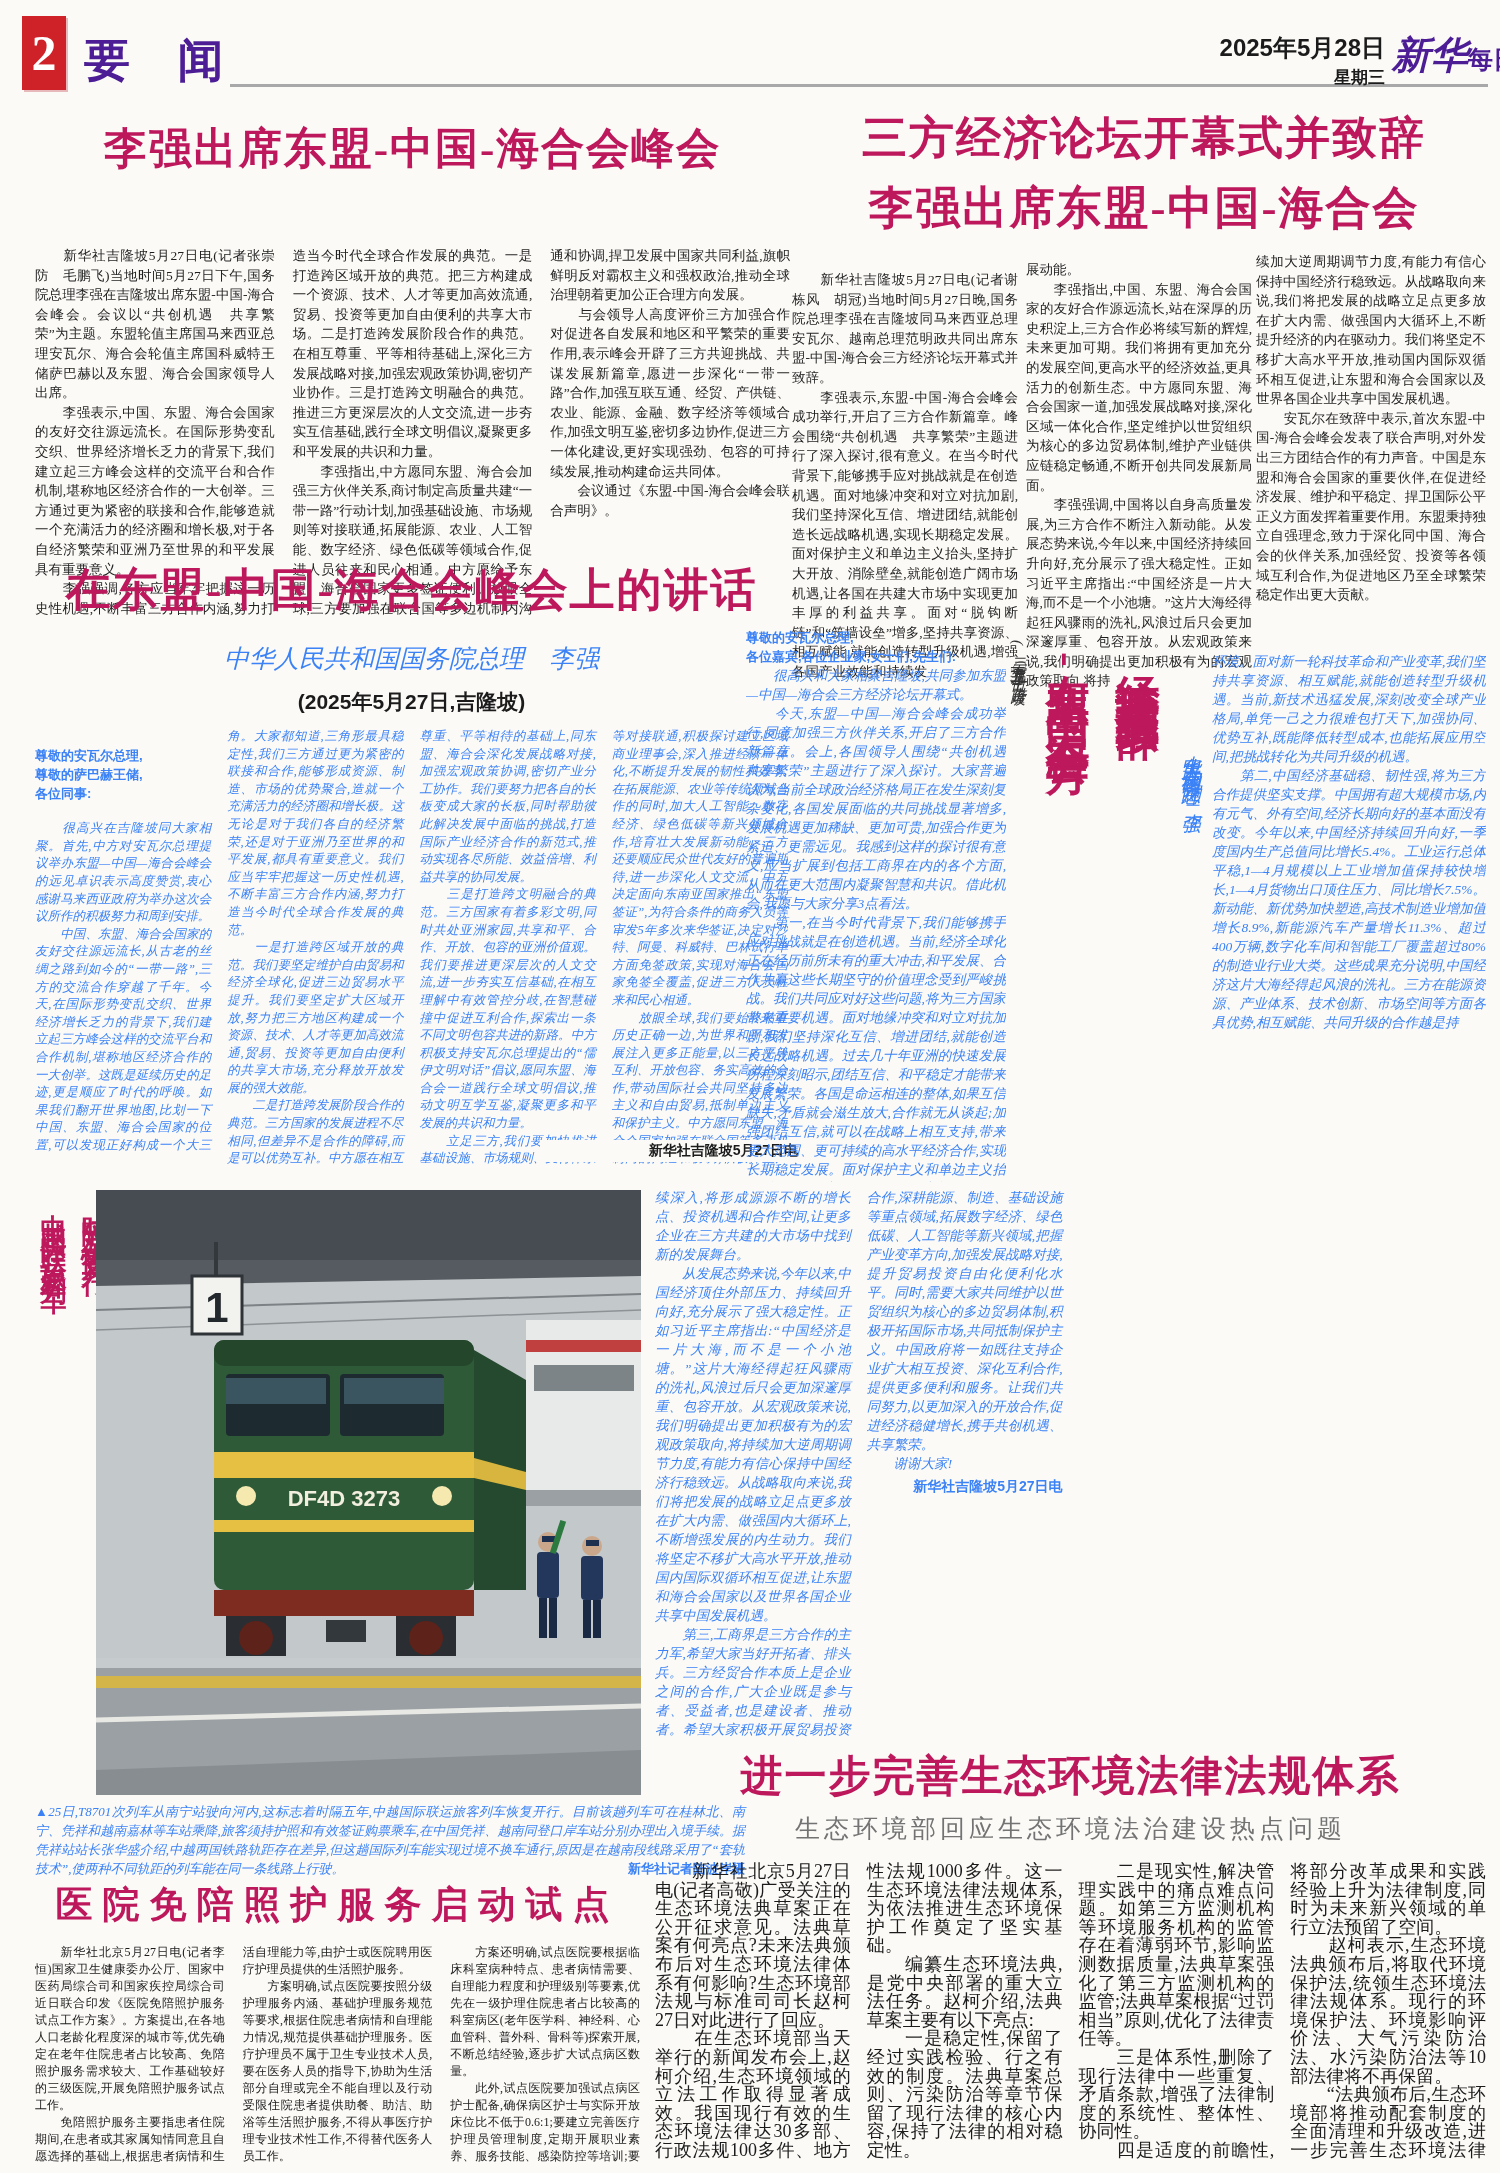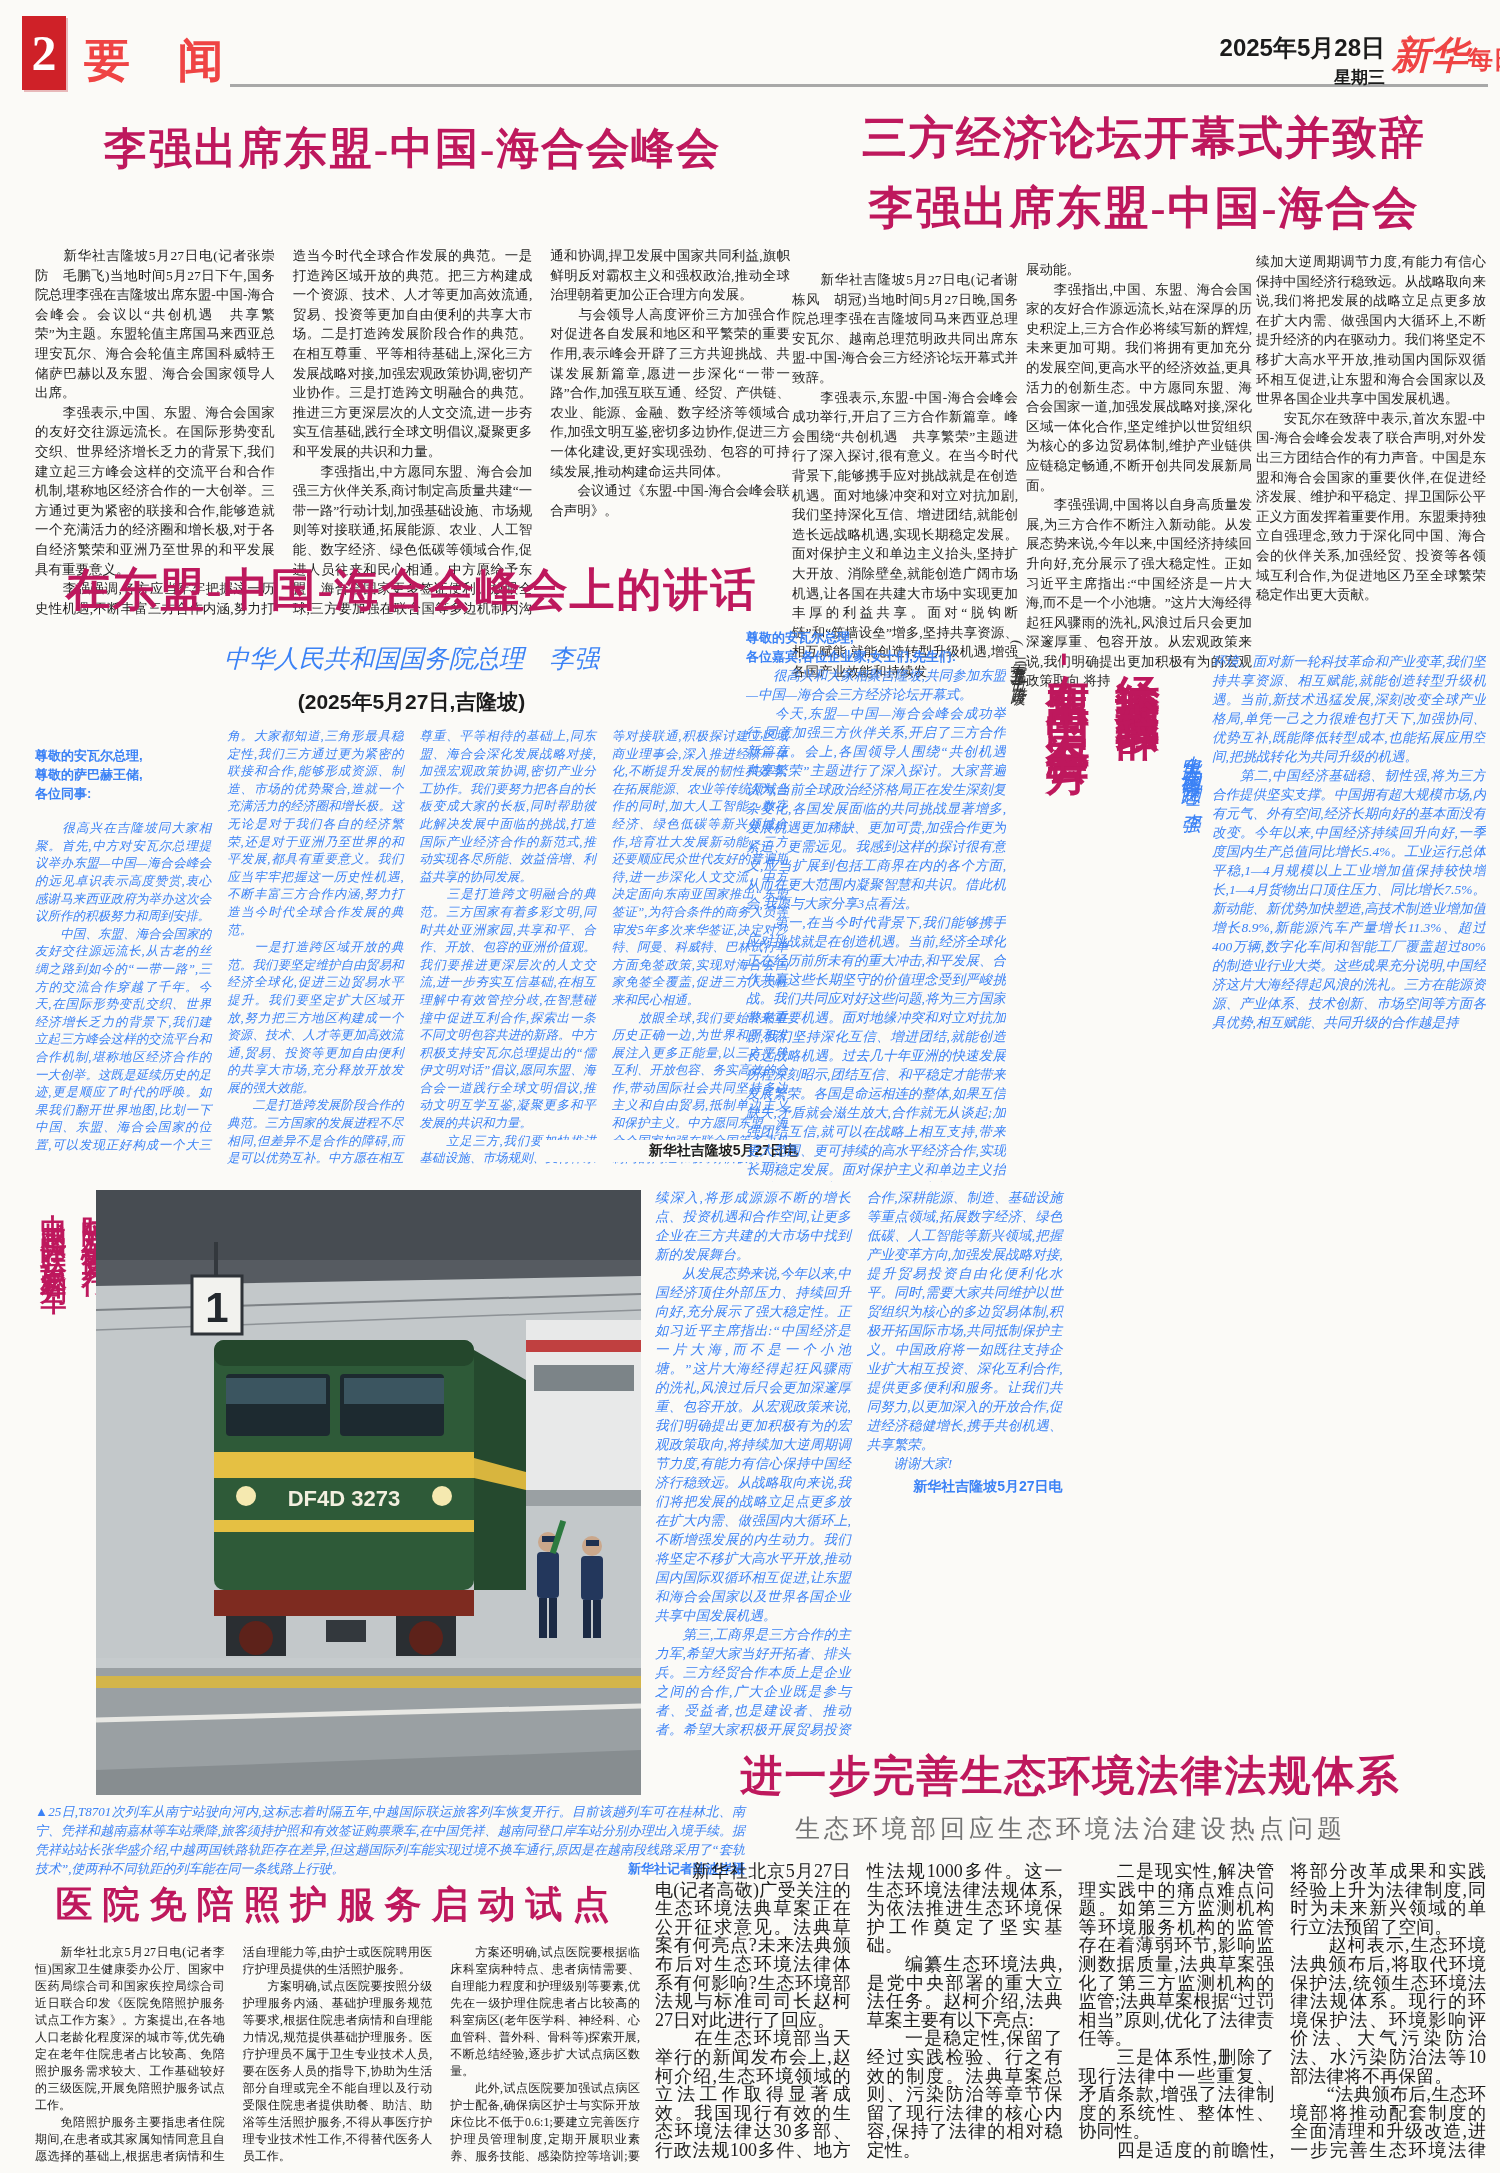--- a/index.html
+++ b/index.html
@@ -10,21 +10,21 @@
   .headline{font-weight:900;color:#be185d;letter-spacing:2px;}
   .newsbody{font-size:13.5px;line-height:19.6px;text-align:justify;white-space:pre-line;color:#1f1f1f;}
   .cols3{column-count:3;column-gap:18px;column-fill:auto;overflow:hidden;}
   .cols4{column-count:4;column-gap:16px;column-fill:auto;overflow:hidden;}
   .kaiti{font-style:italic;color:#3b82f6;}
   .speechbody{font-size:12.5px;line-height:17.6px;text-align:justify;white-space:pre-line;}
   .salut{font-style:normal;font-weight:bold;font-family:"Liberation Sans","DejaVu Sans",sans-serif;
          white-space:pre-line;font-size:13px;line-height:19px;}
   .credit{font-weight:bold;font-style:normal;font-family:"Liberation Sans","DejaVu Sans",sans-serif;}
   .vert{writing-mode:vertical-rl;}
-  .red{color:#ef4444;}
+  .red{color:#4c1d95;}
   .rule{background:#a8a8a8;}
   svg text{font-family:"Liberation Sans","DejaVu Sans",sans-serif;}
 </style>
 </head>
 <body>
 
 <div id="page">
 
   <div class="abs" style="left:22px;top:16px;width:44px;height:74px;background:#cf2128;box-shadow:2px 2px 0 #e8b9ba;">
     <div class="center" style="color:#fff;font-size:50px;font-weight:900;line-height:74px;">2</div>

